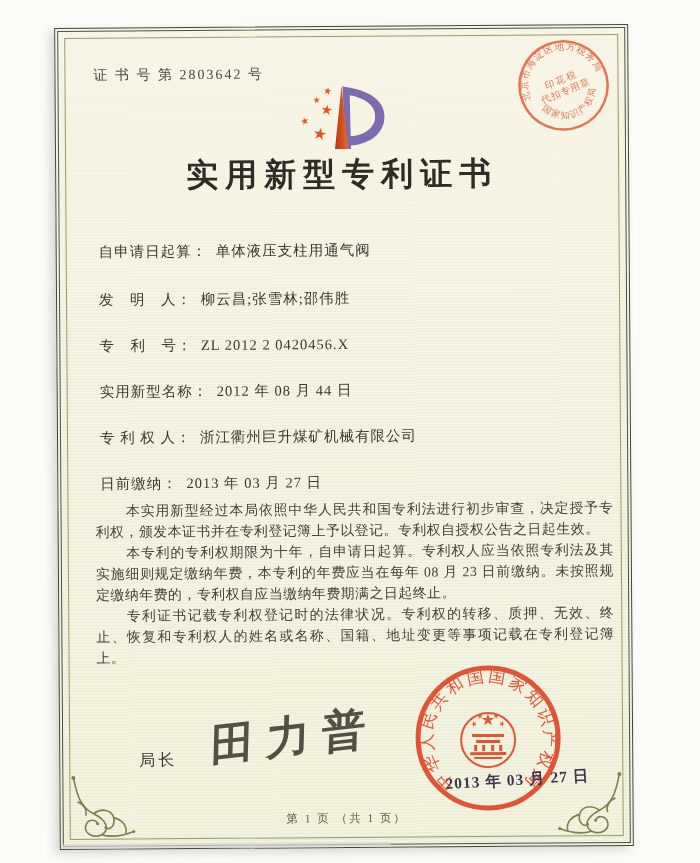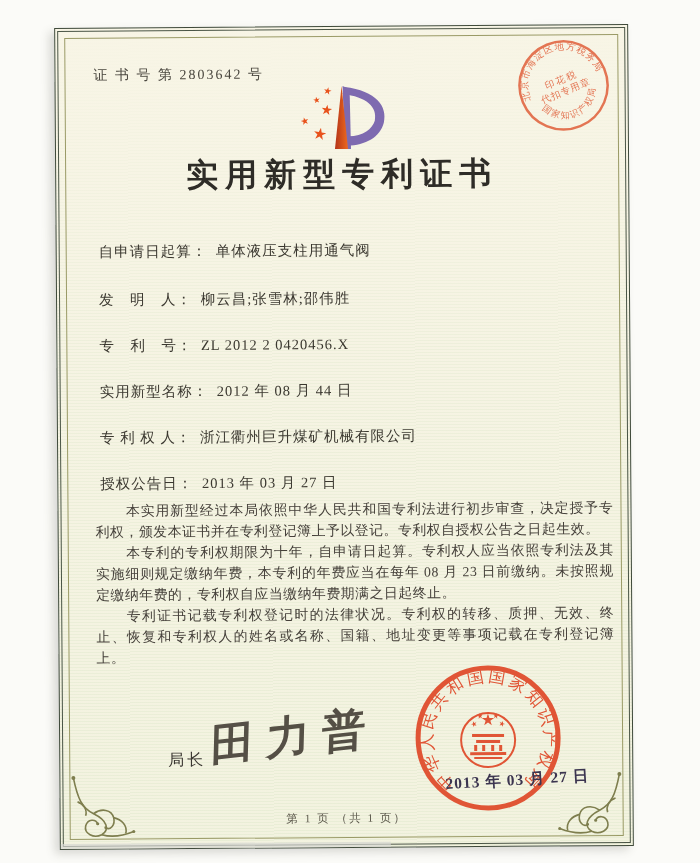--- a/index.html
+++ b/index.html
@@ -36,21 +36,21 @@
   .field{position:absolute;left:0;white-space:nowrap;}
   .f0{top:0;} .f1{top:48px;} .f2{top:94px;} .f3{top:140px;} .f4{top:186px;} .f5{top:232px;}
   .field .val{margin-left:4px;}
 
   
   .body-text{position:absolute;left:37px;top:472px;width:518px;
     font-size:13.8px;line-height:21px;text-align:justify;color:#45403a;letter-spacing:.6px;}
   .body-text p{margin:0;text-indent:2.2em;}
 
   
-  .sig-role{position:absolute;left:108px;top:722px;font-size:16px;letter-spacing:3px;color:#3a3731;
+  .sig-role{position:absolute;left:79px;top:722px;font-size:16px;letter-spacing:3px;color:#3a3731;
     font-family:"Liberation Sans","DejaVu Sans",sans-serif;}
   .sig-name{position:absolute;left:150px;top:680px;font-size:44px;font-weight:bold;color:#403a31;
     letter-spacing:12px;transform:rotate(-6deg) skewX(-8deg);opacity:.88;white-space:nowrap;}
 
   
   .seal-issue{position:absolute;left:352px;top:636px;width:152px;height:152px;opacity:.9;}
   .seal-date{position:absolute;left:352px;top:744px;width:210px;text-align:center;
     font-size:15.5px;font-weight:bold;color:#3c3550;letter-spacing:1px;transform:rotate(-3deg);z-index:5;}
   .seal-tax{position:absolute;left:460px;top:12px;width:96px;height:96px;opacity:.85;}
 
@@ -135,21 +135,21 @@
     </div>
     <div class="field f3">
       <span class="lbl">实用新型名称：</span>
       <span class="val">2012 年 08 月 44 日</span>
     </div>
     <div class="field f4">
       <span class="lbl">专 利 权 人：</span>
       <span class="val">浙江衢州巨升煤矿机械有限公司</span>
     </div>
     <div class="field f5">
-      <span class="lbl">授权公告日：</span>
+      <span class="lbl">日前缴纳：</span>
       <span class="val">2013 年 03 月 27 日</span>
     </div>
   </div>
 
   <div class="body-text">
     <p>本实用新型经过本局依照中华人民共和国专利法进行初步审查，决定授予专利权，颁发本证书并在专利登记簿上予以登记。专利权自授权公告之日起生效。</p>
     <p>本专利的专利权期限为十年，自申请日起算。专利权人应当依照专利法及其实施细则规定缴纳年费，本专利的年费应当在每年 08 月 23 日前缴纳。未按照规定缴纳年费的，专利权自应当缴纳年费期满之日起终止。</p>
     <p>专利证书记载专利权登记时的法律状况。专利权的转移、质押、无效、终止、恢复和专利权人的姓名或名称、国籍、地址变更等事项记载在专利登记簿上。</p>
   </div>
 

